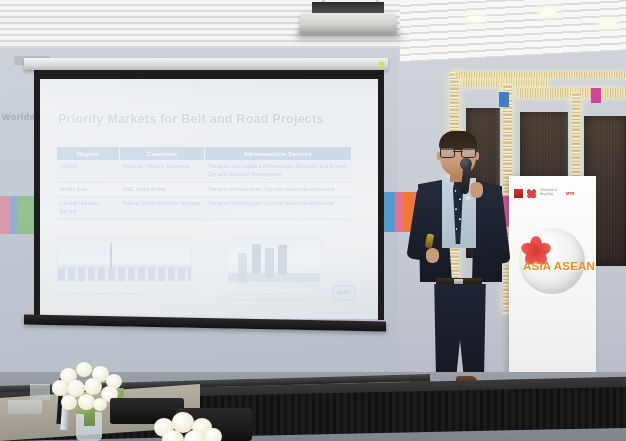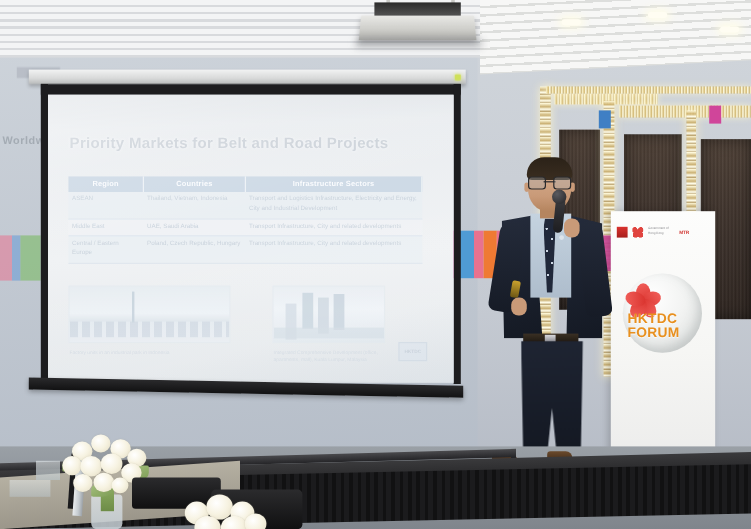--- a/index.html
+++ b/index.html
@@ -530,21 +530,21 @@
       <span class="logo-mtr">MTR</span>
     </div>
     <div class="banner-globe"></div>
     <div class="bauhinia">
       <span class="petal" style="transform:rotate(0deg);"></span>
       <span class="petal" style="transform:rotate(72deg);"></span>
       <span class="petal" style="transform:rotate(144deg);"></span>
       <span class="petal" style="transform:rotate(216deg);"></span>
       <span class="petal" style="transform:rotate(288deg);"></span>
     </div>
-    <div class="banner-word">HKTDC FORUM</div>
+    <div class="banner-word">ASIA ASEAN</div>
   </div>
   <div class="banner-swatch sw-blue" style="left:499px;"></div>
   <div class="banner-swatch sw-pink" style="left:591px;"></div>
 
   <div class="person">
     <div class="jacket-l"></div>
     <div class="jacket-r"></div>
     <div class="shirt"></div>
     <div class="tie"></div>
     <div class="neck"></div>

